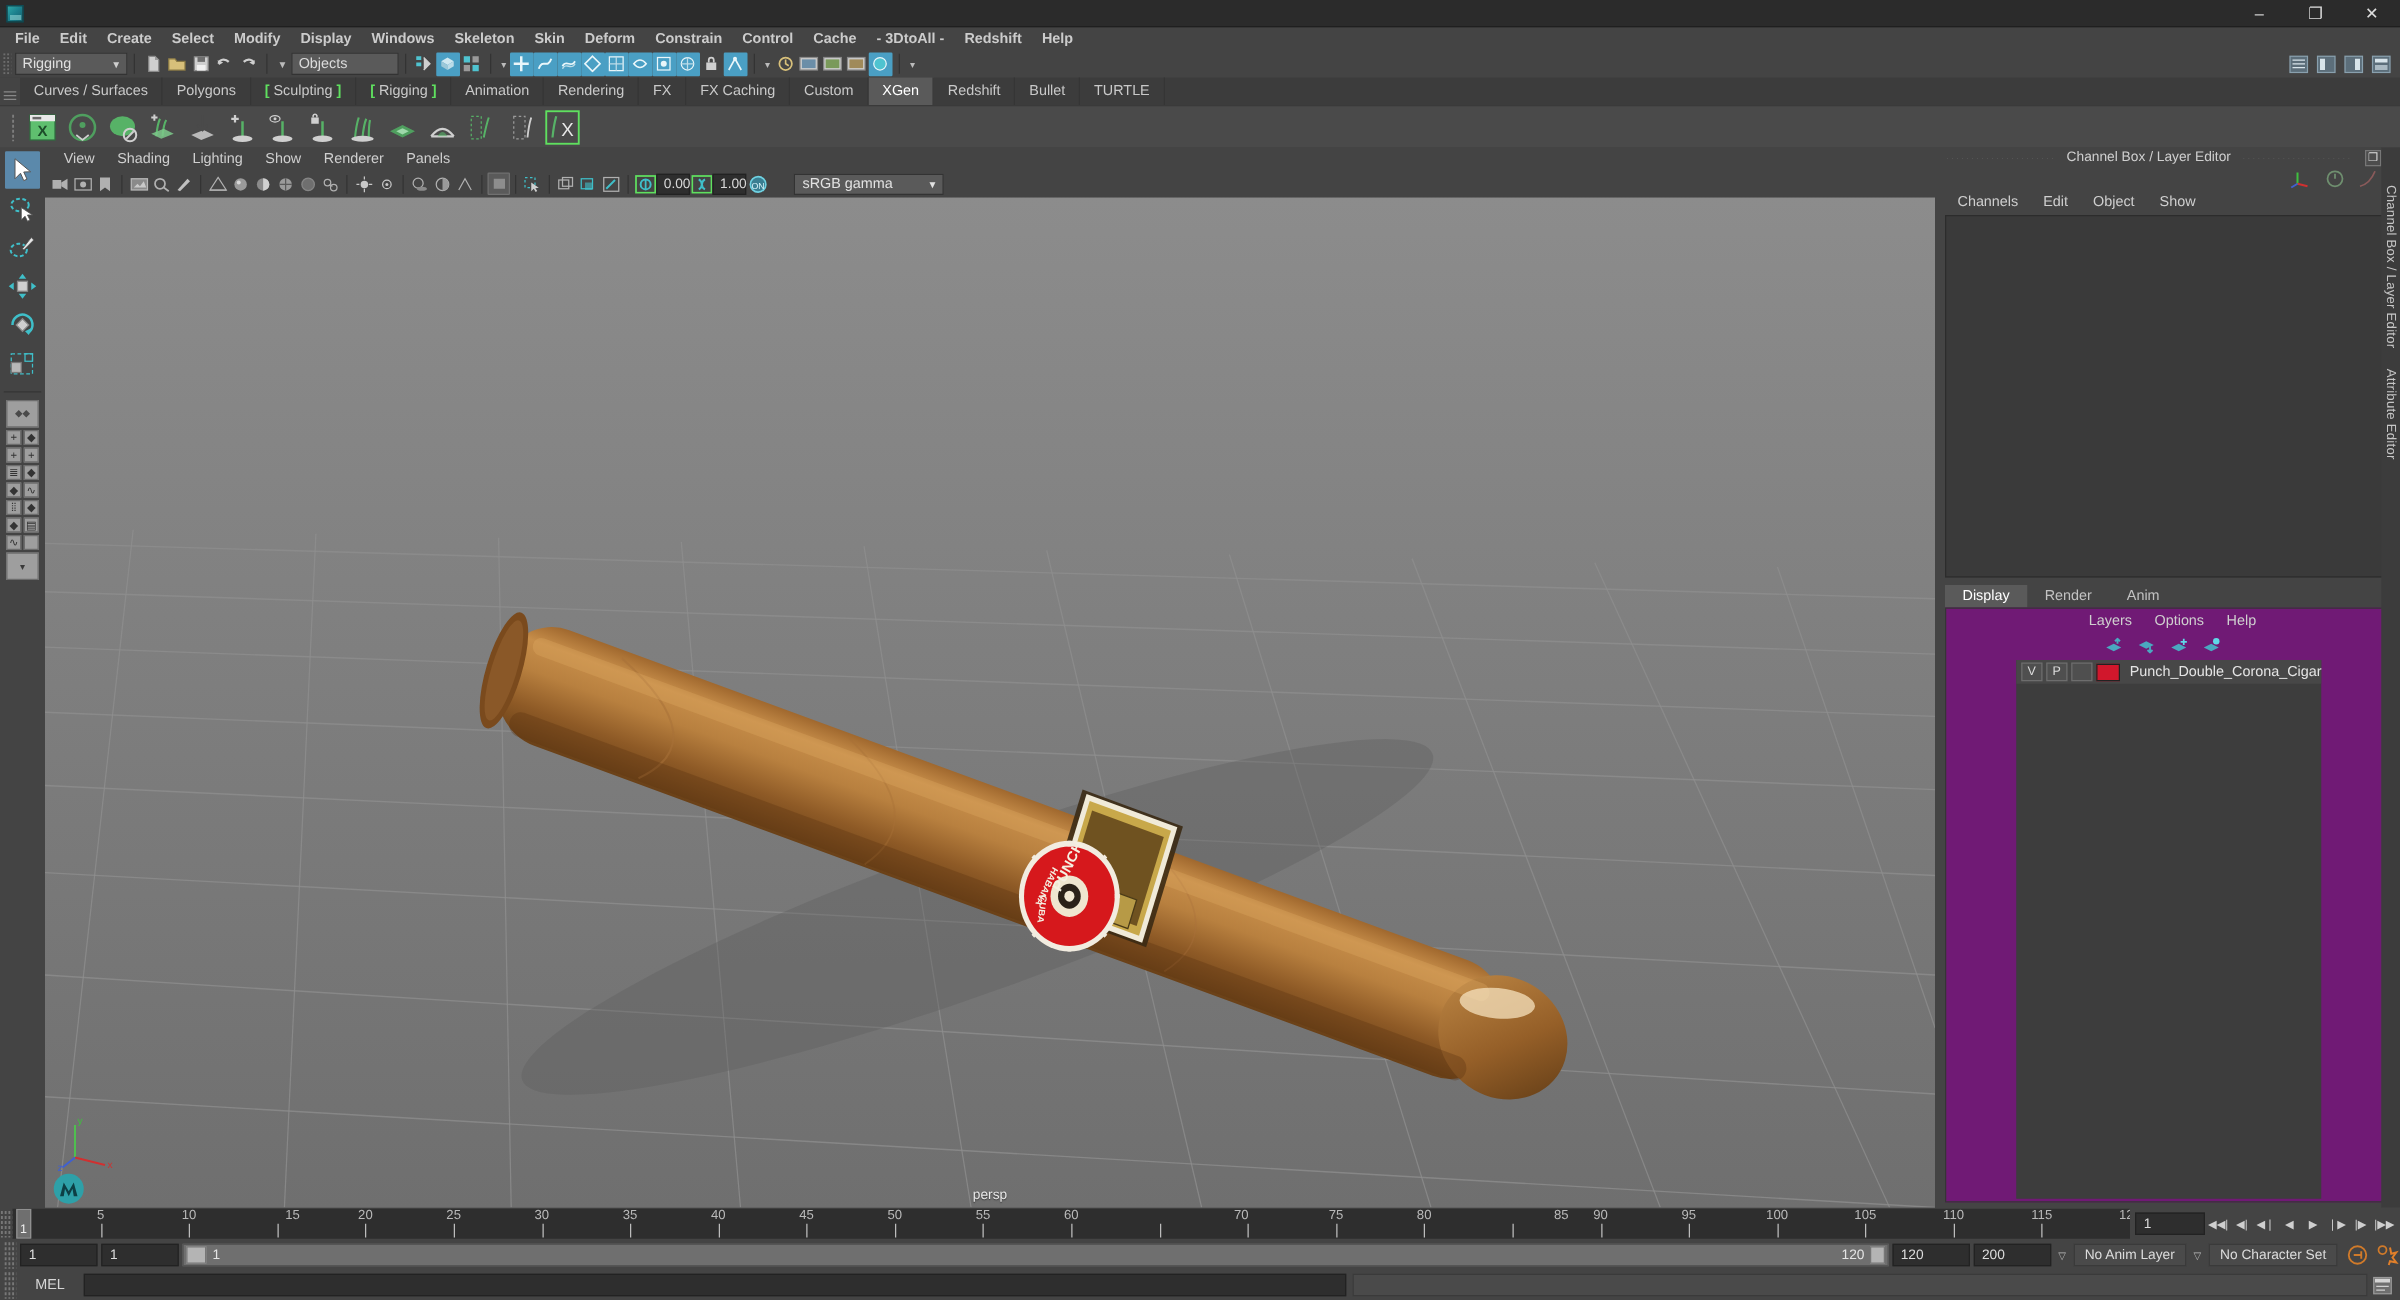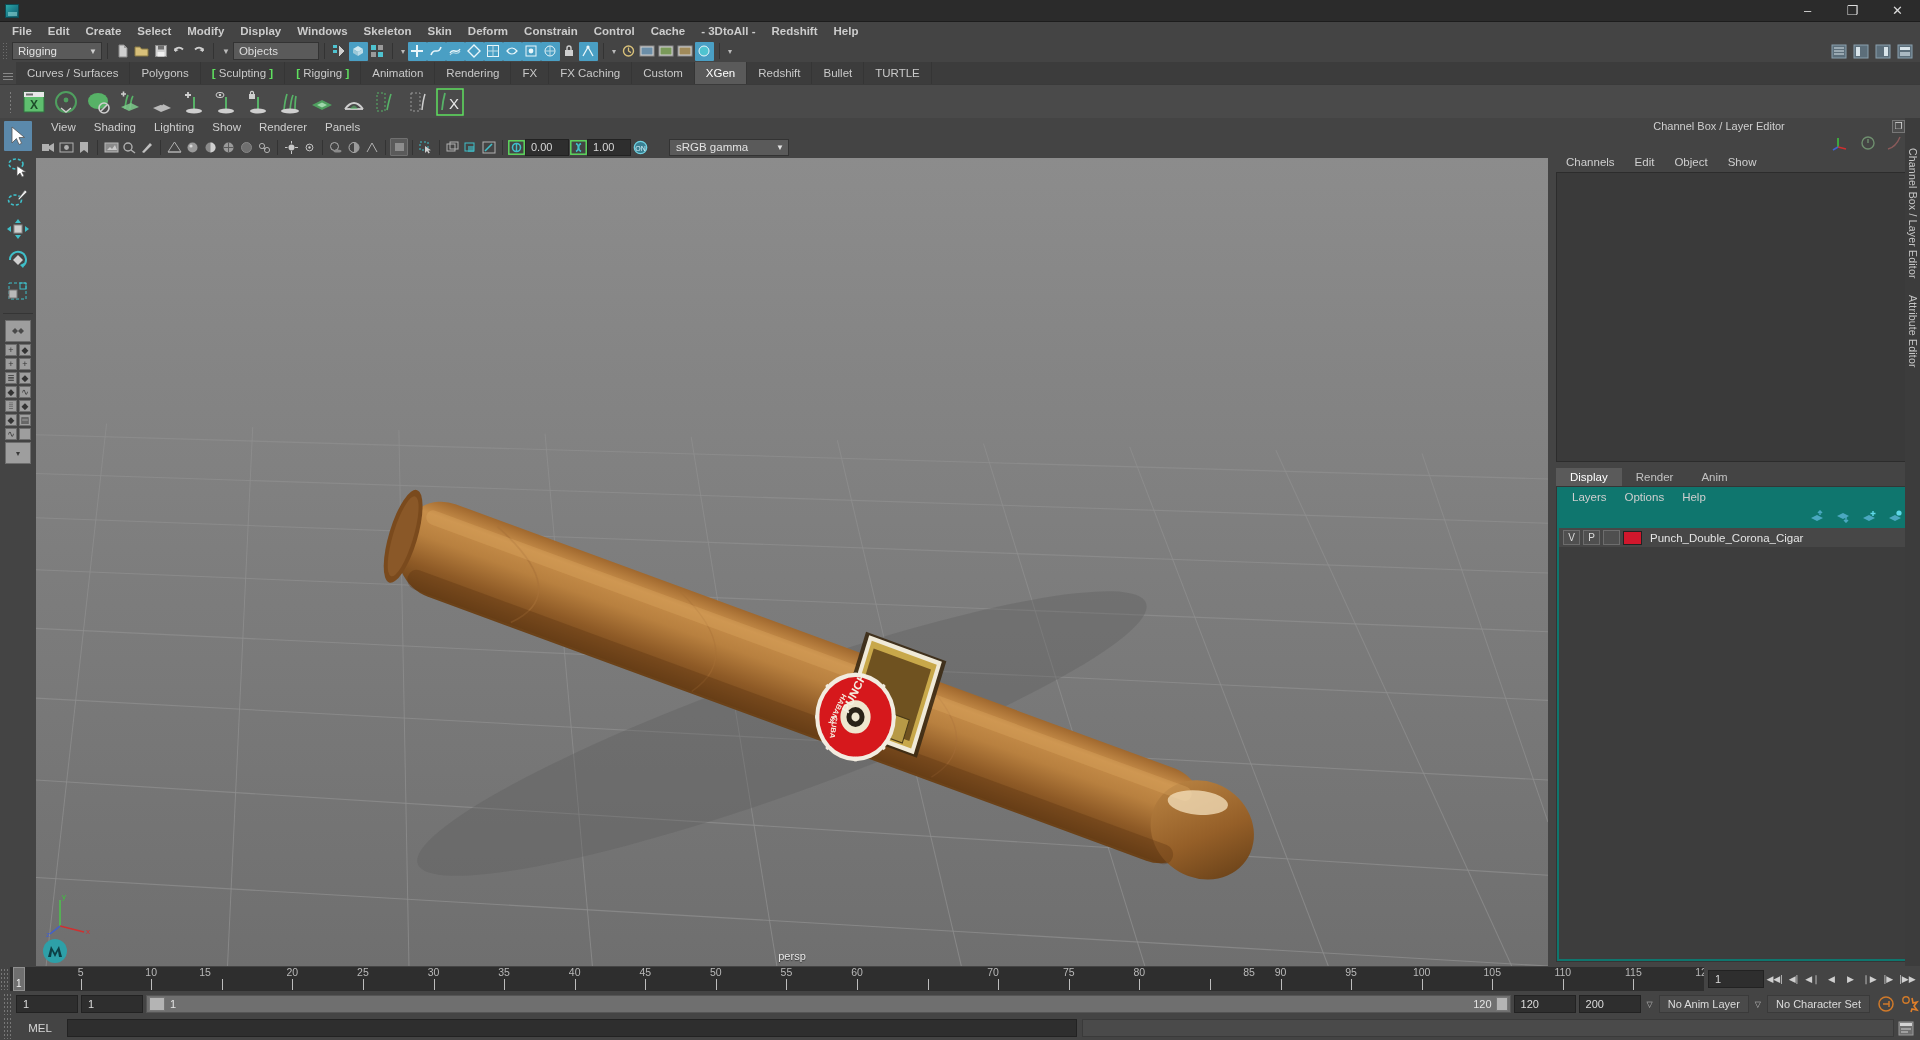--- a/index.html
+++ b/index.html
@@ -83,21 +83,21 @@
 
   
   .vpcol { flex:1; display:flex; flex-direction:column; min-width:0; background:#444; }
   .vp-menubar { height:18px; display:flex; align-items:center; padding-left:6px; background:#444; flex:none;}
   .vp-menu { padding:0 9px; font-size:11.5px; color:#cfcfcf; height:18px; line-height:18px;}
   .vp-toolbar { height:22px; background:#444; display:flex; align-items:center; padding-left:3px; flex:none; gap:0;}
   .vbtn { width:18px;height:18px; display:flex;align-items:center;justify-content:center; flex:none;
      border-radius:1px;}
   .vbtn.pressed{background:#5a5a5a;border:1px solid #707070;}
   .vsep{width:1px;height:15px;background:#333;margin:0 4px;flex:none;}
-  .numfield { width:44px;height:17px;background:#2e2e2e;border:1px solid #222;color:#d8d8d8;
+  .numfield { width:27px;height:17px;background:#2e2e2e;border:1px solid #222;color:#d8d8d8;
     font-size:11px; display:flex;align-items:center;padding-left:5px;flex:none;}
   .gammasel{ width:120px;height:17px;background:#5a5a5a;border:1px solid #333;color:#e2e2e2;
     font-size:11.5px;display:flex;align-items:center;padding-left:6px;flex:none;margin-left:20px;}
   .gammasel .arw{margin-left:auto;margin-right:4px;font-size:8px;}
 
   
   .viewport { flex:1; position:relative; overflow:hidden; background:#7d7d7d; min-height:0;}
   .grid-svg{position:absolute;inset:0;width:100%;height:100%;}
   .persp-label{position:absolute;bottom:4px;left:50%;transform:translateX(-50%);
      color:#e8e8e8;font-size:11px;text-shadow:0 1px 1px #333;}
@@ -112,21 +112,21 @@
      background-image:radial-gradient(#6e6e6e 1px,transparent 1px);background-size:4px 4px;}
   .rp-wbtn{width:13px;height:13px;border:1px solid #777;margin-left:2px;display:flex;
     align-items:center;justify-content:center;font-size:9px;color:#ddd;background:#4d4d4d;}
   .rp-iconrow{height:18px;display:flex;align-items:center;justify-content:flex-end;padding-right:18px;gap:10px;}
   .rp-menubar{height:20px;display:flex;align-items:center;padding-left:8px;}
   .rp-menu{padding:0 10px;font-size:11.5px;color:#cfcfcf;}
   .channelbox{flex:0 0 290px;background:#3a3a3a;border:1px solid #2c2c2c;margin:0 6px 0 8px;}
   .lay-tabs{height:18px;display:flex;align-items:stretch;margin:6px 0 0 8px;}
   .lay-tab{padding:0 14px;display:flex;align-items:center;font-size:11.5px;color:#c2c2c2;background:#444;}
   .lay-tab.active{background:#5a5a5a;color:#fff;}
-  .layer-area{flex:1;margin:0 6px 4px 8px;background:#0f766e;border:1px solid #353535;display:flex;flex-direction:column;}
+  .layer-area{flex:1;margin:0 6px 4px 8px;background:#701a75;border:1px solid #353535;display:flex;flex-direction:column;align-items:center;}
   .layer-menubar{height:19px;display:flex;align-items:center;padding-left:6px;}
   .lm{padding:0 9px;font-size:11.5px;color:#cfcfcf;}
   .layer-btns{height:20px;display:flex;align-items:center;justify-content:flex-end;padding-right:10px;gap:11px;}
   .layer-list{flex:1;background:#3d3d3d;margin:2px 2px;}
   .layer-row{height:19px;display:flex;align-items:center;padding-left:4px;gap:3px;background:#474747;}
   .lbox{width:17px;height:15px;border:1px solid #6d6d6d;background:#4f4f4f;display:flex;
     align-items:center;justify-content:center;font-size:10px;color:#dcdcdc;}
   .lswatch{width:19px;height:14px;background:#d1172c;border:1px solid #222;}
   .lname{font-size:11.5px;color:#e4e4e4;margin-left:5px;}
 
@@ -973,21 +973,21 @@
     <div class="tl-grip"></div>
     <div class="tl-track" id="tl-track">
       <div class="tl-cursor" style="left:3px;">
         <span>1</span>
       </div>
     <div class="tl-tick" style="left: 70.5833px;"></div>
         <div class="tl-num" style="left: 70.5833px;">5</div>
         <div class="tl-tick" style="left: 141.167px;"></div>
         <div class="tl-num" style="left: 141.167px;">10</div>
         <div class="tl-tick" style="left: 211.75px;"></div>
-        <div class="tl-num" style="left: 195px;">15</div>
+        <div class="tl-num" style="left: 224px;">15</div>
         <div class="tl-tick" style="left: 282.333px;"></div>
         <div class="tl-num" style="left: 282.333px;">20</div>
         <div class="tl-tick" style="left: 352.917px;"></div>
         <div class="tl-num" style="left: 352.917px;">25</div>
         <div class="tl-tick" style="left: 423.5px;"></div>
         <div class="tl-num" style="left: 423.5px;">30</div>
         <div class="tl-tick" style="left: 494.083px;"></div>
         <div class="tl-num" style="left: 494.083px;">35</div>
         <div class="tl-tick" style="left: 564.667px;"></div>
         <div class="tl-num" style="left: 564.667px;">40</div>

